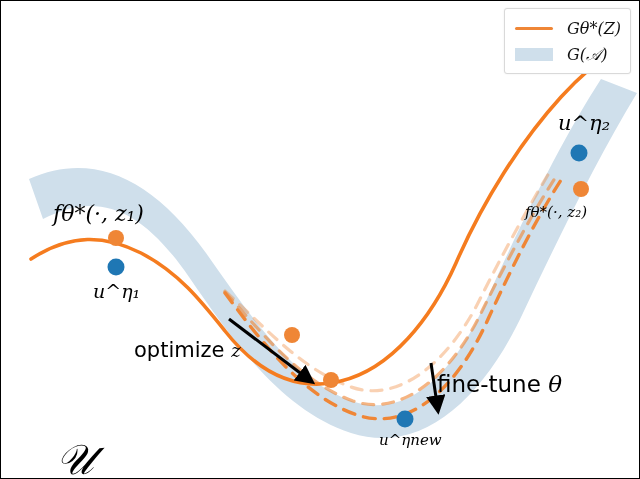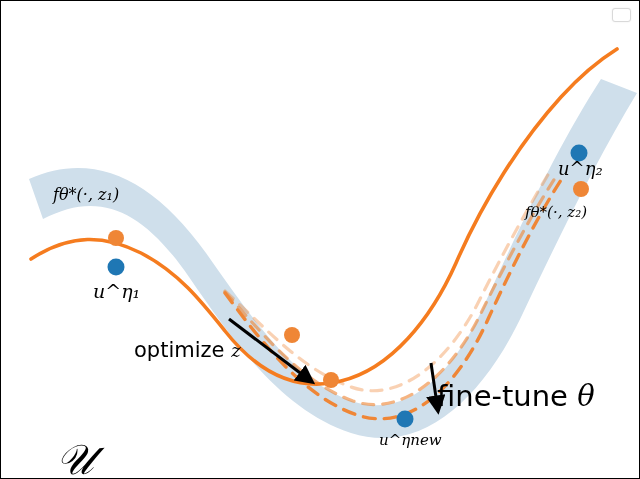--- a/index.html
+++ b/index.html
@@ -66,52 +66,64 @@
   <svg class="layer" viewBox="0 0 640 479">
     <defs>
       <marker id="ah" viewBox="0 0 10 10" refX="8" refY="5" markerWidth="6.5" markerHeight="6.5" orient="auto-start-reverse">
         <path d="M 0 0 L 10 5 L 0 10 z" fill="#000"></path>
       </marker>
     </defs>
     <line x1="228" y1="318" x2="311" y2="381" stroke="#000" stroke-width="3" marker-end="url(#ah)"></line>
     <line x1="430" y1="362" x2="437" y2="410" stroke="#000" stroke-width="3" marker-end="url(#ah)"></line>
   </svg>
 
-  <div class="lbl mathlbl" style="left:52px;top:184px;font-size:16px;">
+  <div class="lbl mathlbl" style="left:52px;top:200px;font-size:22px;">
     <span>fθ*(·, z₁)</span>
   </div>
 
   <div class="lbl mathlbl" style="left:92px;top:279px;font-size:19px;">
     <span>u^η₁</span>
   </div>
 
   <div class="lbl mathlbl" style="left:524px;top:202px;font-size:15px;">
     <span>fθ*(·, z₂)</span>
   </div>
 
-  <div class="lbl mathlbl" style="left:557px;top:110px;font-size:18px;margin-top:47px;">
+  <div class="lbl mathlbl" style="left:557px;top:110px;font-size:21px;">
     <span>u^η₂</span>
   </div>
 
   <div class="lbl mathlbl" style="left:378px;top:430px;font-size:15px;">
     <span>u^ηnew</span>
   </div>
 
   <div class="lbl sanslbl" style="left:55px;top:396px;font-size:42px;font-family:'DejaVu Serif',serif;font-style:italic;">
     <span>𝒰</span>
   </div>
 
   <div class="lbl" style="left:133px;top:337px;font-size:21px;">
     <span class="sanslbl">optimize</span>
     <span class="mathlbl" style="font-size:18px;">z</span>
   </div>
 
-  <div class="lbl" style="left:436px;top:380px;font-size:29px;line-height:1.08;">
+  <div class="lbl" style="left:436px;top:371px;font-size:23px;line-height:1.08;">
     <div>
       <span class="sanslbl">fine-tune</span>
       <span class="mathlbl">θ</span>
     </div>
   </div>
 
   <div id="legend">
+    <div class="lg-row">
+      <span class="lg-key">
+        <span class="lg-line" style="background:#ef8636;"></span>
+      </span>
+      <span class="lg-txt">Gθ*(Z)</span>
+    </div>
+    <div class="lg-row">
+      <span class="lg-key">
+        <span class="lg-patch" style="background:#cfdfeb;"></span>
+      </span>
+      <span class="lg-txt">G(𝒜)</span>
+    </div>
   </div>
 
 </div>
 
 </body></html>

